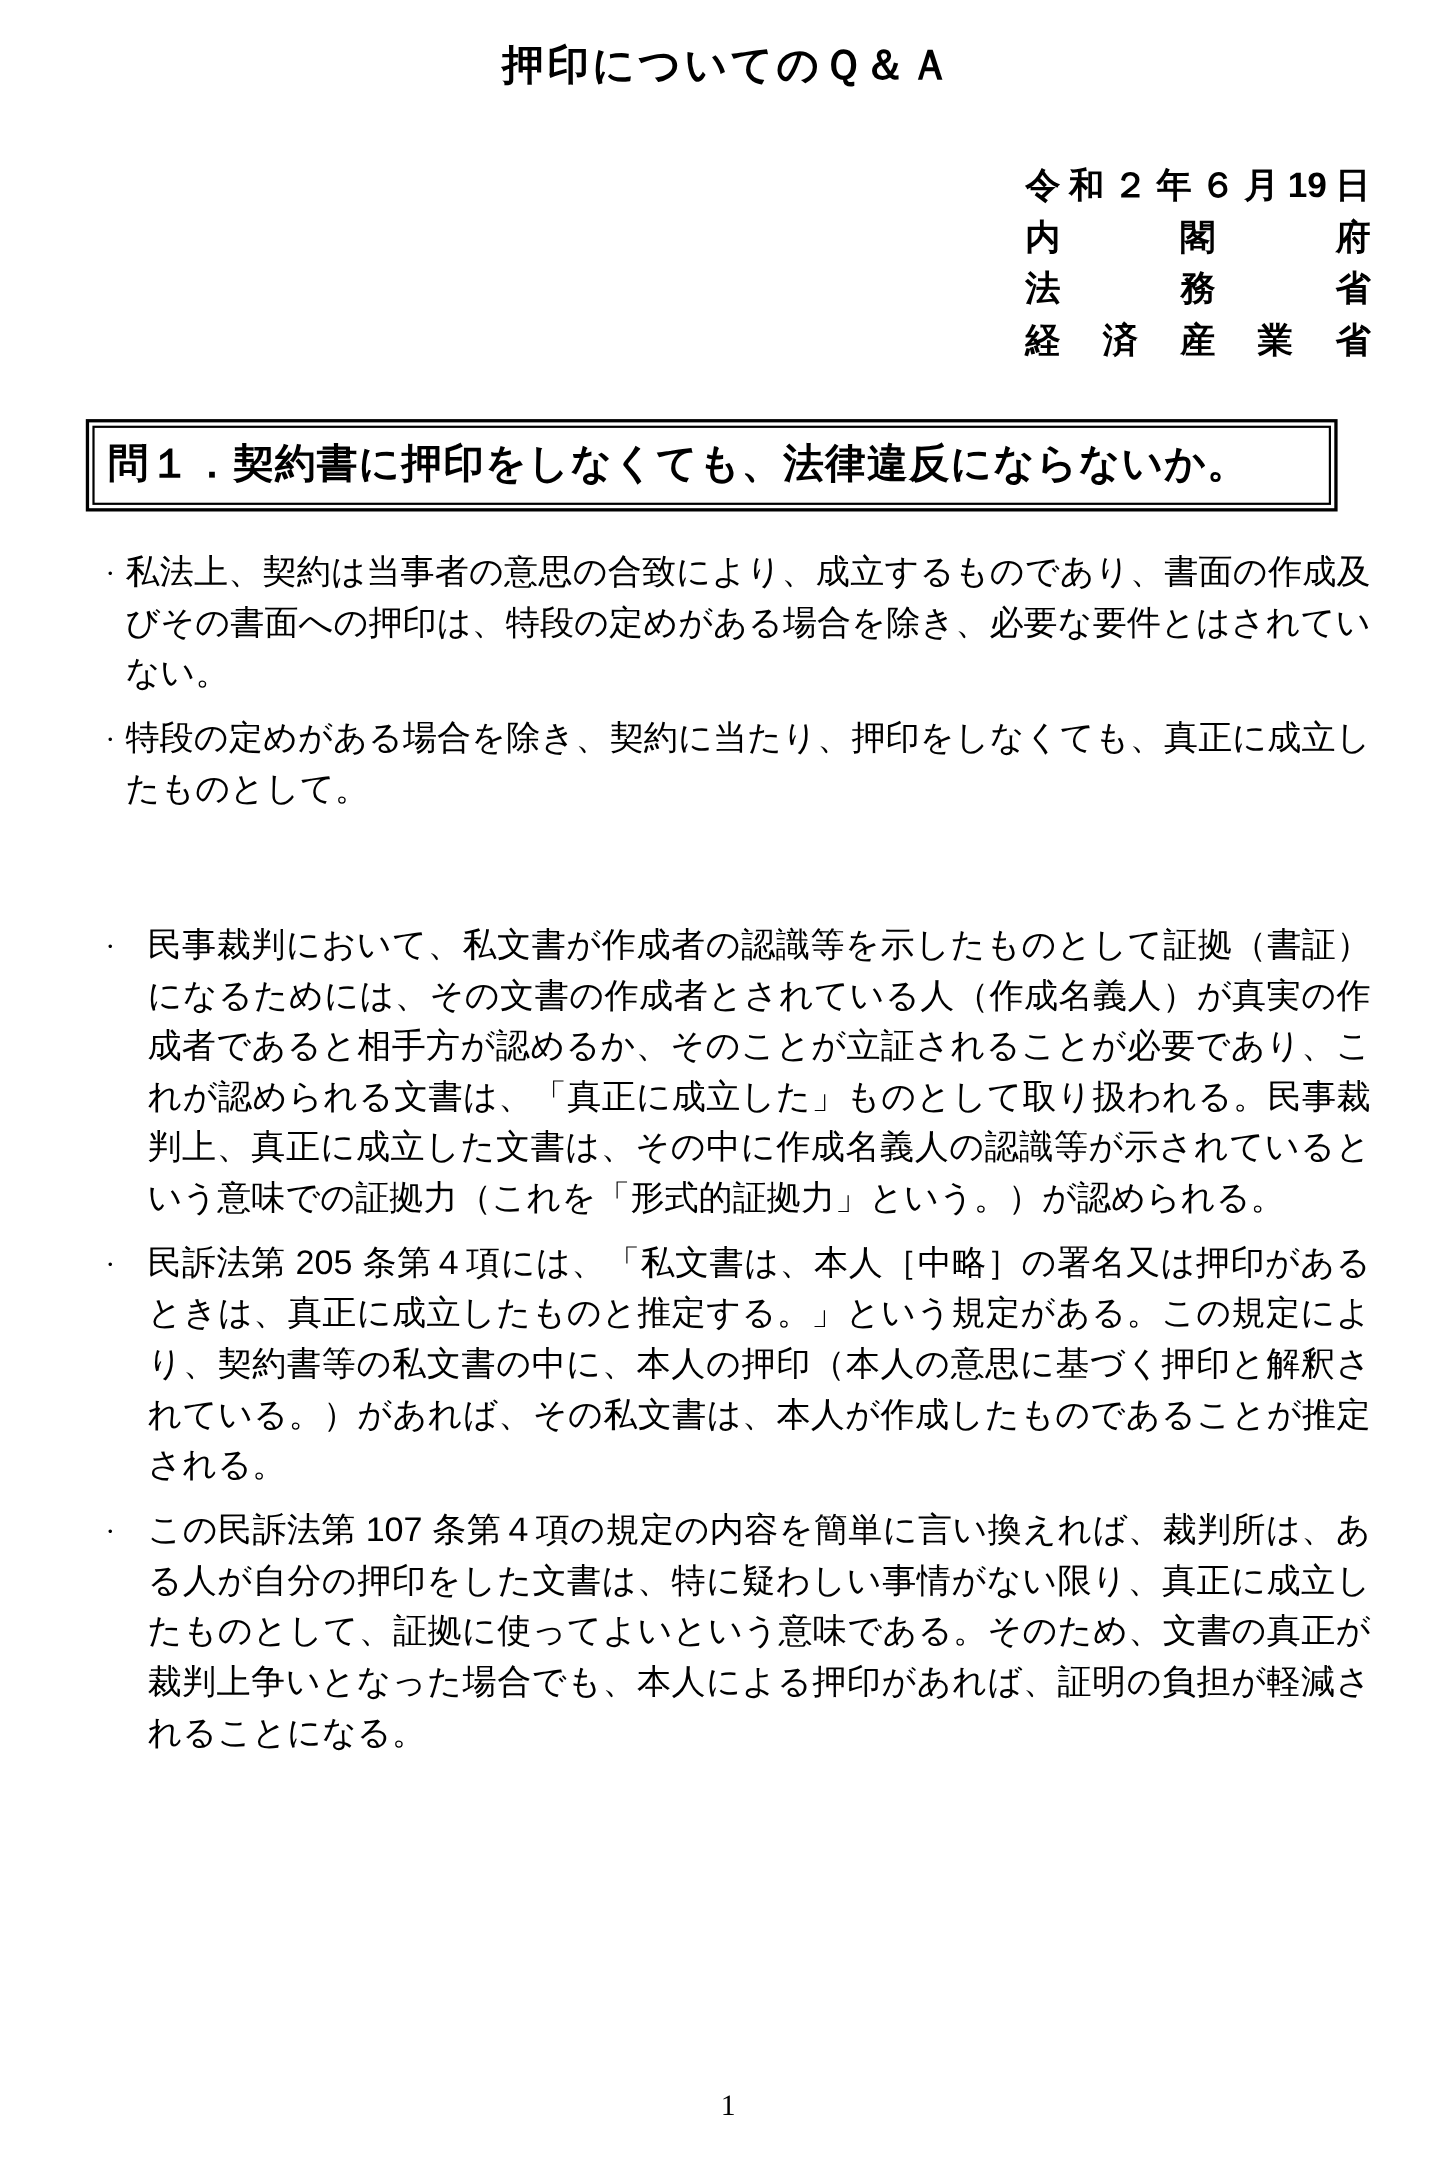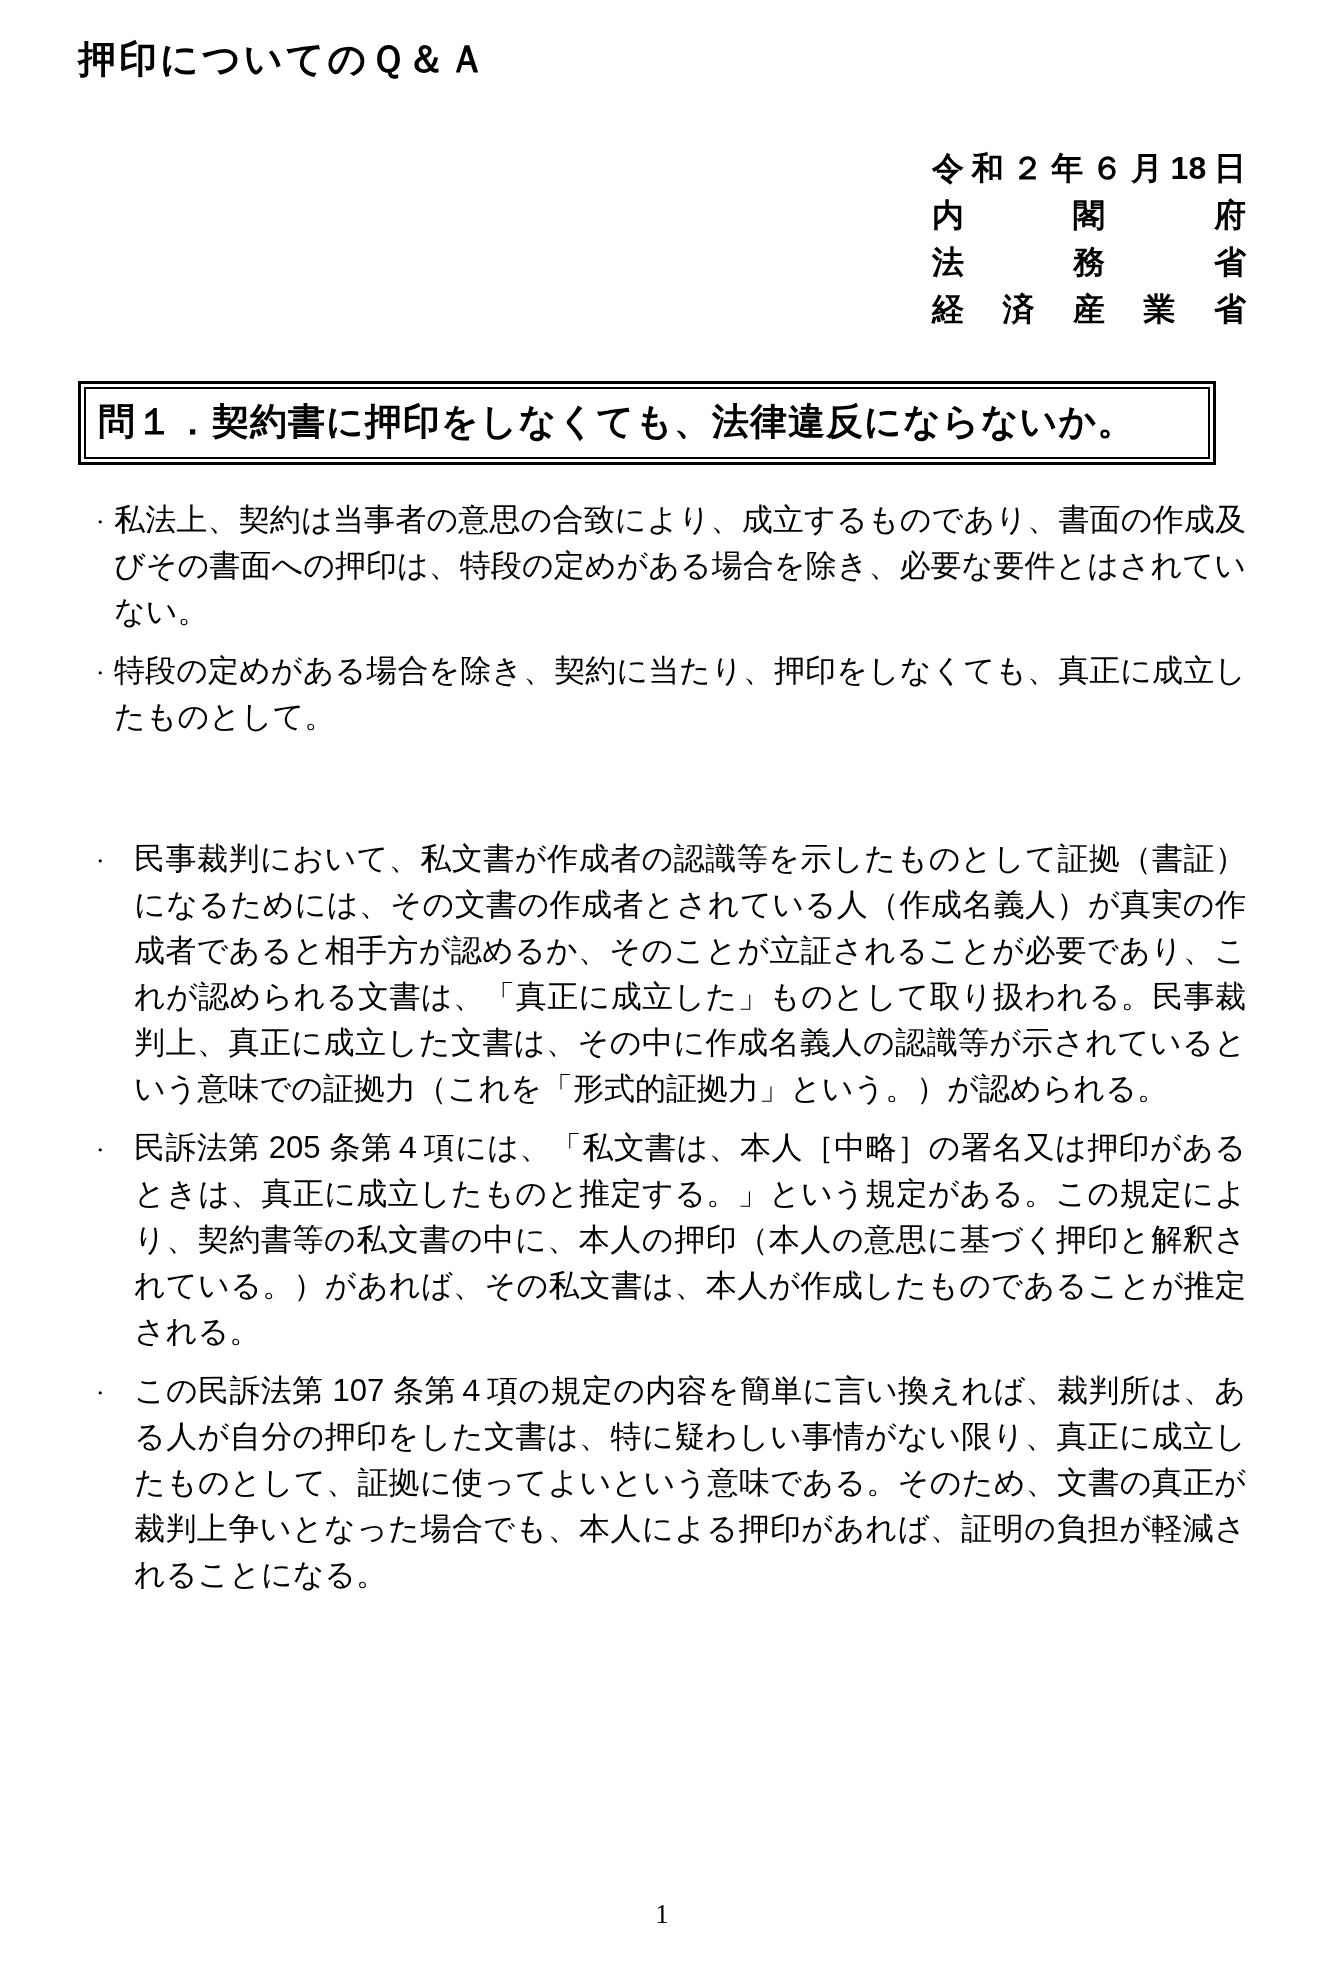--- a/index.html
+++ b/index.html
@@ -16,20 +16,21 @@
     font-family: "Liberation Sans", "DejaVu Sans", sans-serif;
   }
   .page {
     padding: 28px 78px 0 78px;
     box-sizing: border-box;
   }
   .doc-title {
     margin: 6px 0 0 0;
     font-size: 38px;
     font-weight: bold;
+    text-align: center;
     letter-spacing: 3px;
   }
   .byline {
     width: 314px;
     margin: 60px 0 0 auto;
     font-size: 32px;
     font-weight: bold;
     line-height: 47px;
   }
   .justified {
@@ -91,21 +92,21 @@
   <h1 class="doc-title">押印についてのＱ＆Ａ</h1>
 
   <div class="byline">
     <div class="justified">
         <span>令</span>
         <span>和</span>
         <span>２</span>
         <span>年</span>
         <span>６</span>
         <span>月</span>
-        <span>18</span>
+        <span>19</span>
         <span>日</span>
       </div>
     <div class="justified">
         <span>内</span>
         <span>閣</span>
         <span>府</span>
       </div>
     <div class="justified">
         <span>法</span>
         <span>務</span>

